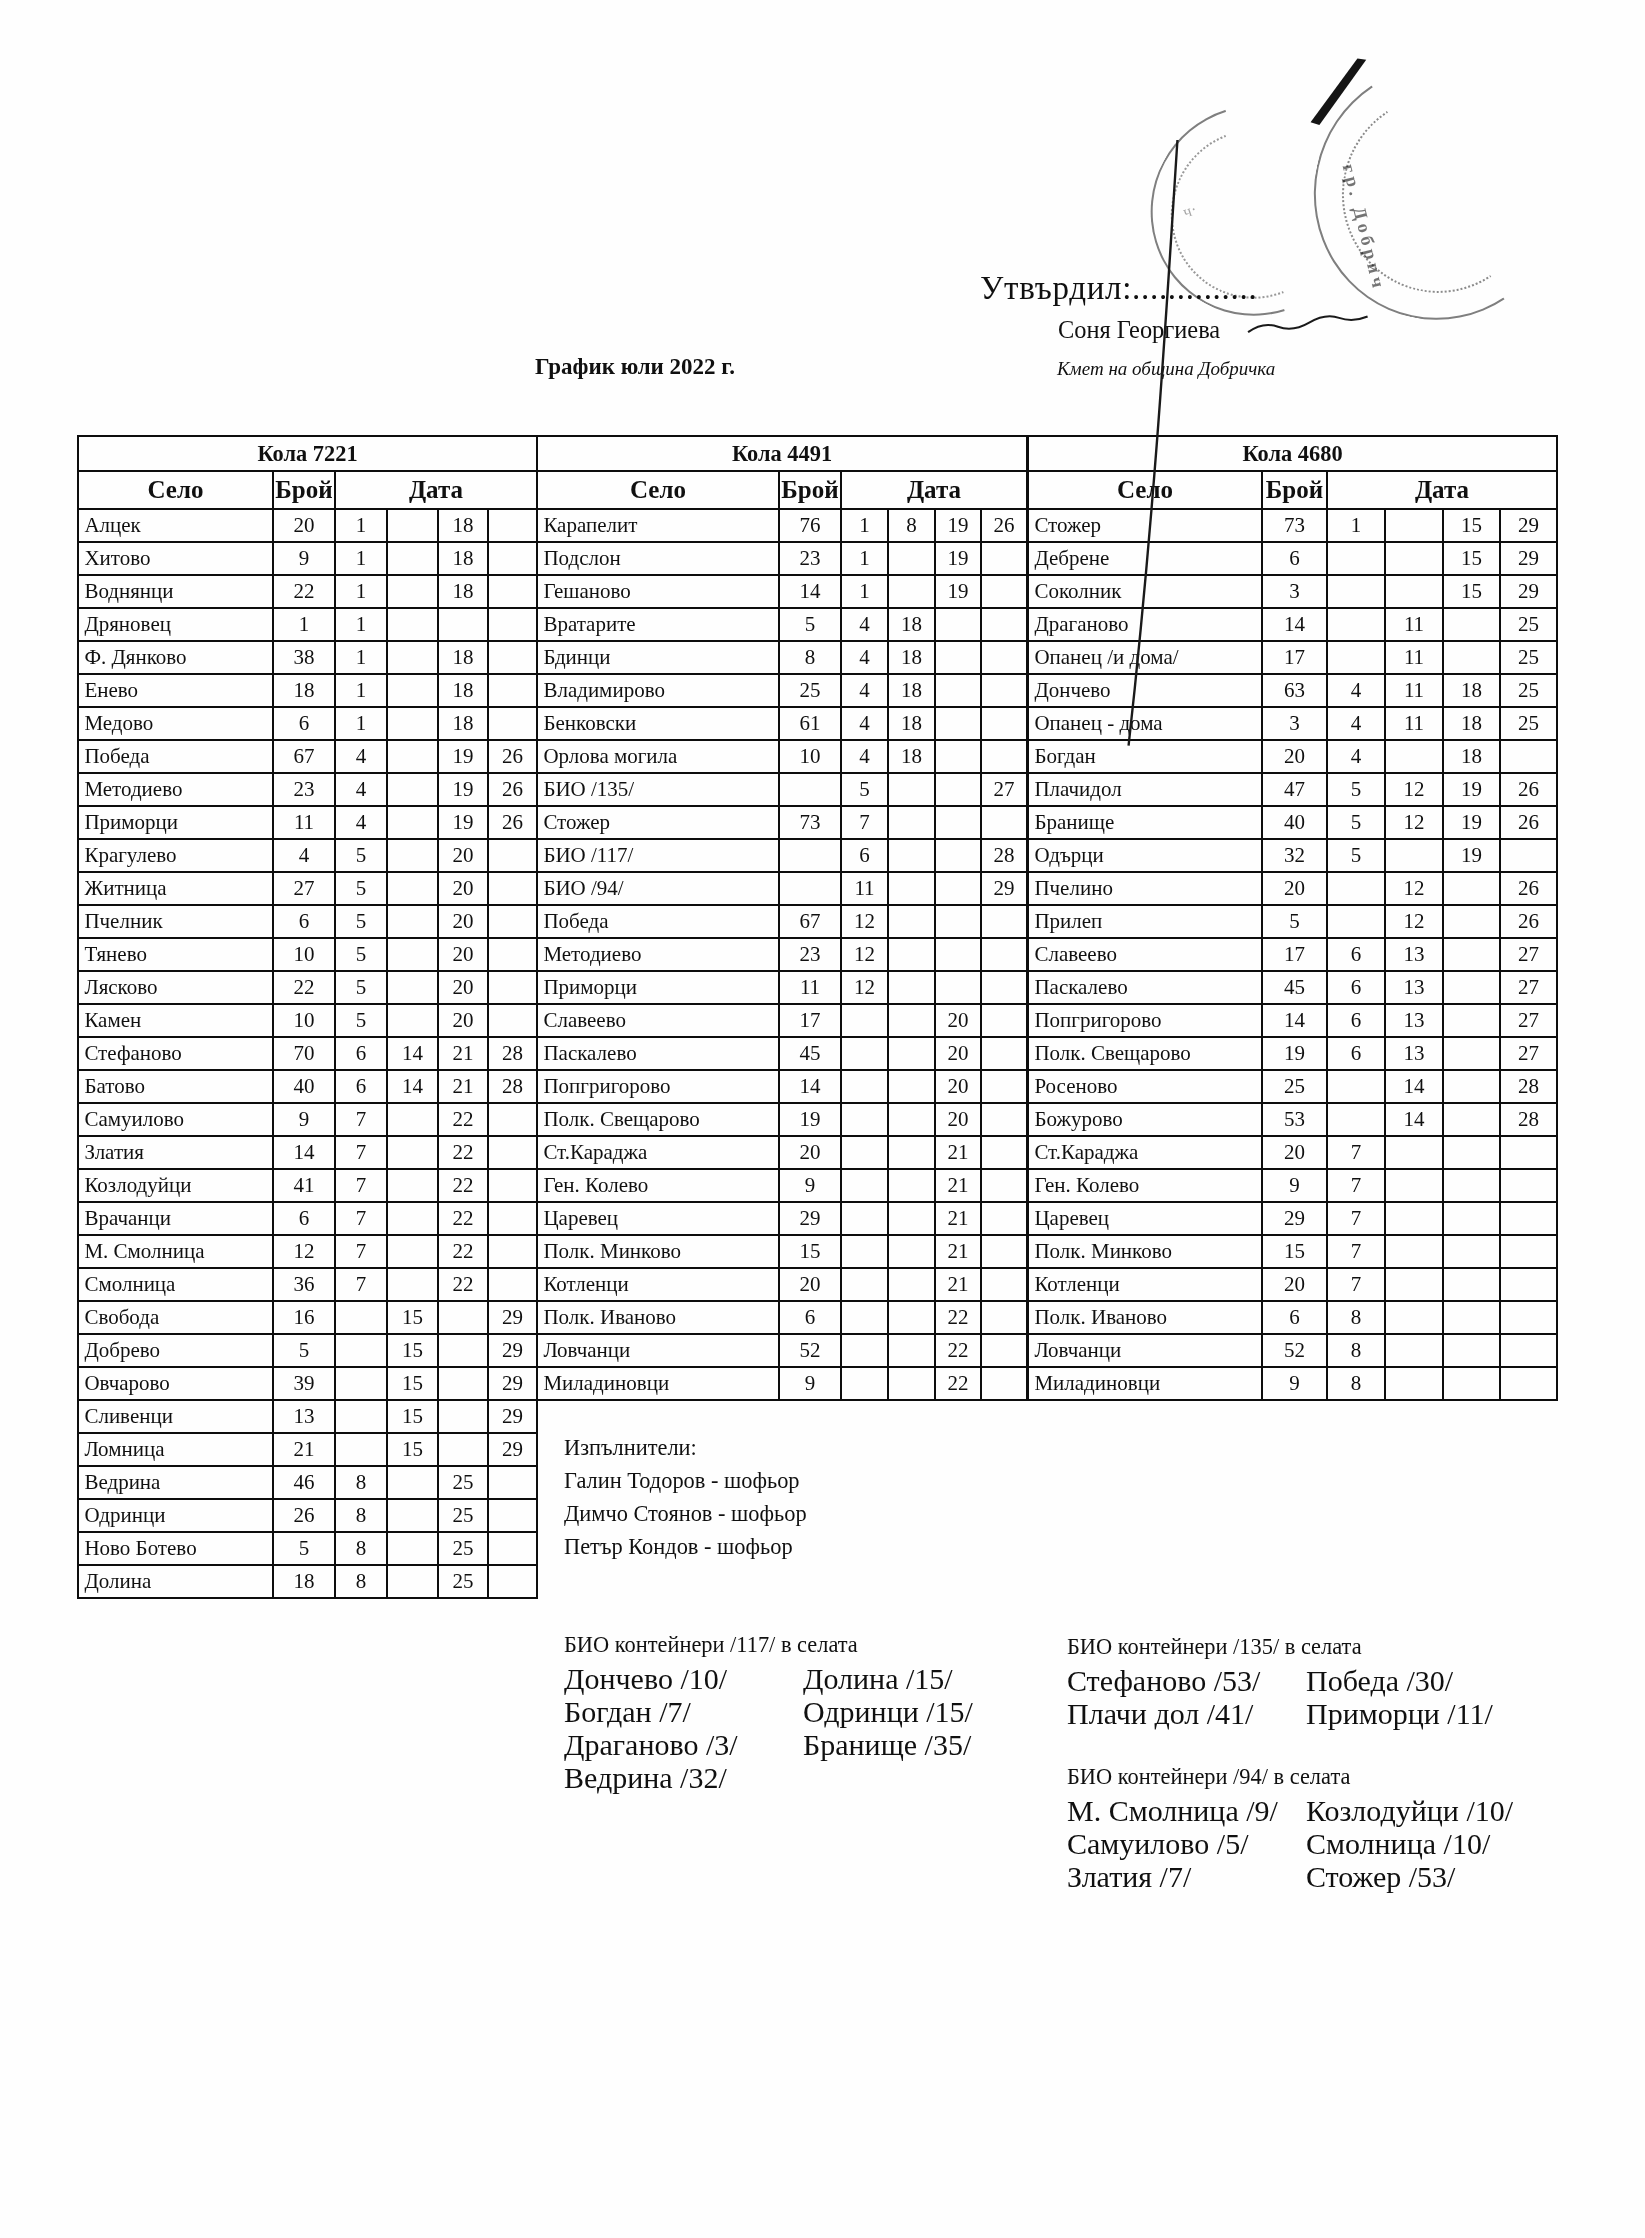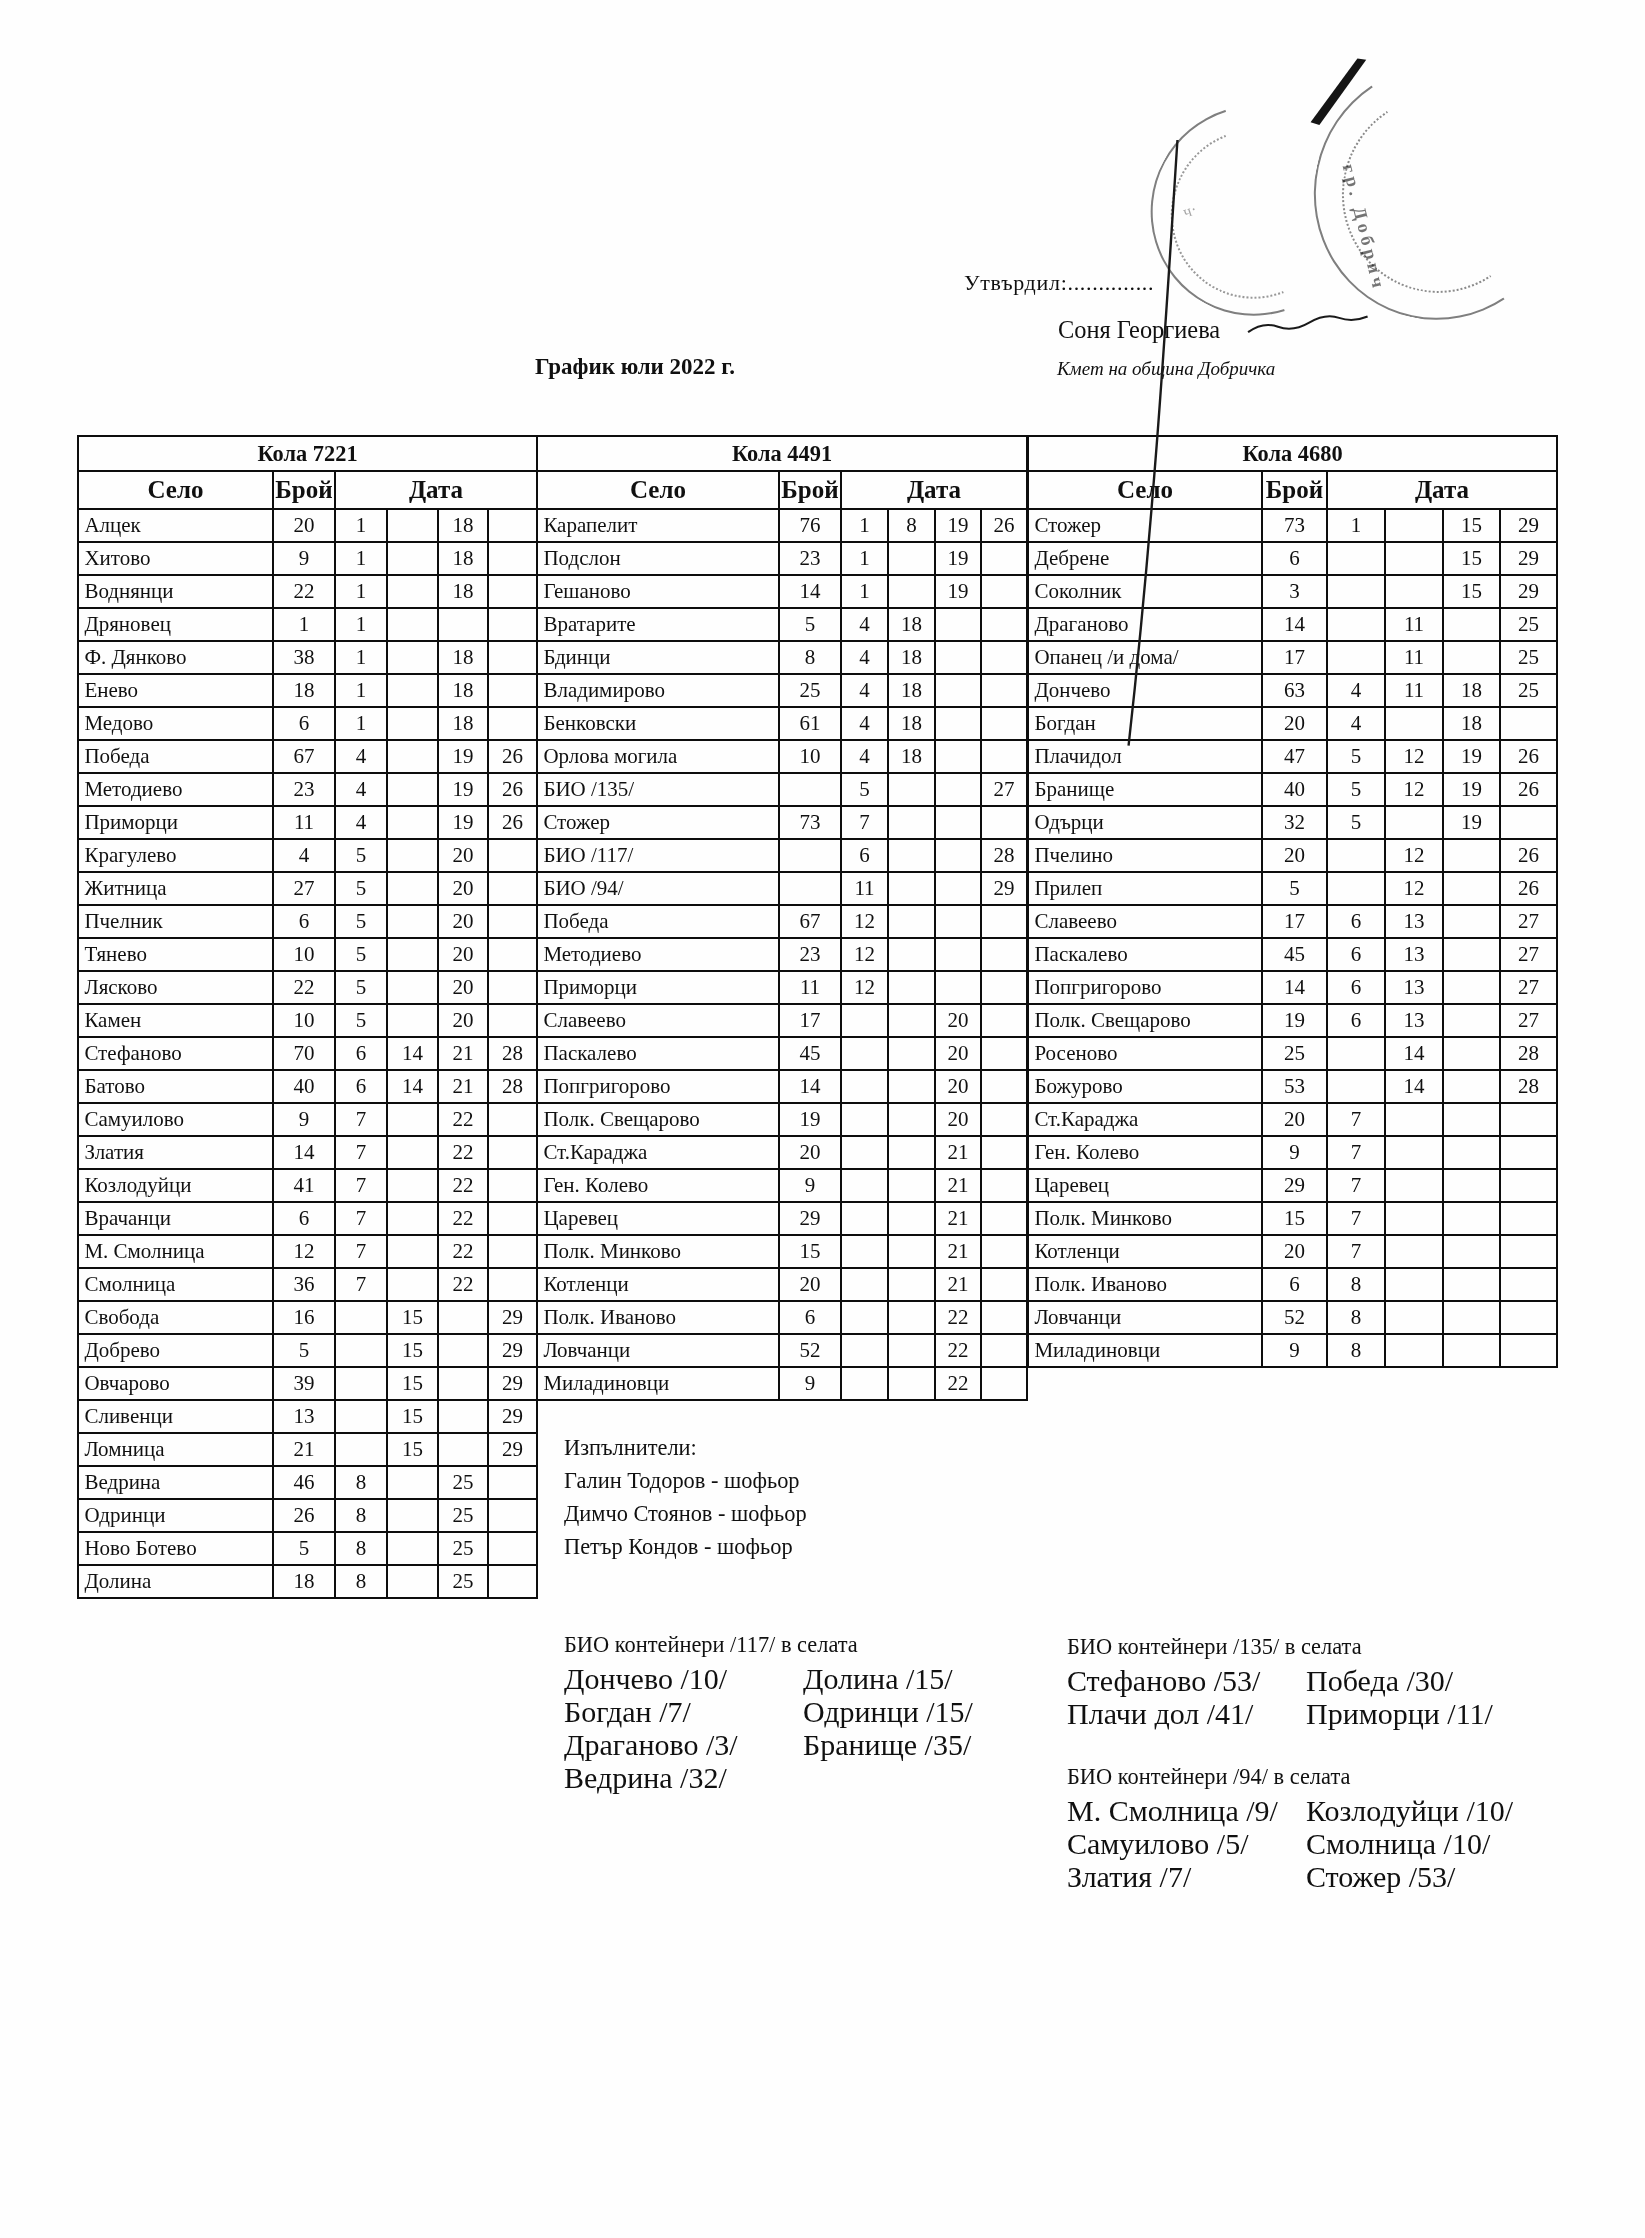--- a/index.html
+++ b/index.html
@@ -1,20 +1,20 @@
 <!DOCTYPE html>
 <html style="font-size:11px"><head>
 <meta charset="utf-8">
 <style>
   html,body{margin:0;padding:0;background:#e8e8e8;}
   .page{position:relative;width:1646px;height:2239px;background:#fefefe;
         font-family:"Liberation Serif", serif;color:#101010;overflow:hidden;}
   .abs{position:absolute;}
   
-  .approve-label{font-size:22px;letter-spacing:0.7px;}
+  .approve-label{font-size:33px;letter-spacing:0.7px;margin-left:16px;}
   .approve-name{font-size:24.4px;}
   .approve-title{font-size:19px;font-style:italic;}
   
   .doc-title{font-size:23px;font-weight:bold;}
   
   table.sched{border-collapse:collapse;table-layout:fixed;position:absolute;top:435px;}
   table.sched th,table.sched td{border:2px solid #0d0d0d;overflow:hidden;white-space:nowrap;}
   table.sched{border:2.7px solid #0d0d0d;}
   .car-row th{height:31px;font-size:22.4px;font-weight:bold;text-align:center;border-bottom-width:2.7px;border-radius:12px;}
   .hdr-row th{height:34px;font-size:25px;font-weight:bold;text-align:center;border-bottom-width:2.7px;}
@@ -651,20 +651,28 @@
             <td class="v">Опанец /и дома/</td>
             <td class="n">17</td>
             <td class="d"></td>
             <td class="d">11</td>
             <td class="d"></td>
             <td class="d">25</td>
           </tr>
           <tr class="data-row">
             <td class="v">Дончево</td>
             <td class="n">63</td>
+            <td class="d">4</td>
+            <td class="d">11</td>
+            <td class="d">18</td>
+            <td class="d">25</td>
+          </tr>
+          <tr class="data-row">
+            <td class="v">Опанец - дома</td>
+            <td class="n">3</td>
             <td class="d">4</td>
             <td class="d">11</td>
             <td class="d">18</td>
             <td class="d">25</td>
           </tr>
           <tr class="data-row">
             <td class="v">Богдан</td>
             <td class="n">20</td>
             <td class="d">4</td>
             <td class="d"></td>

